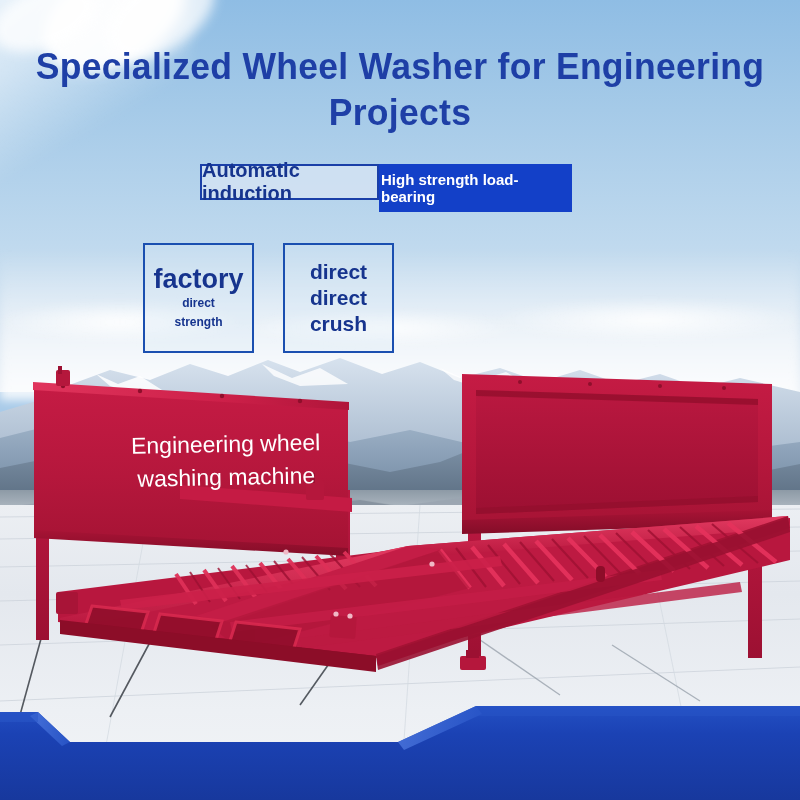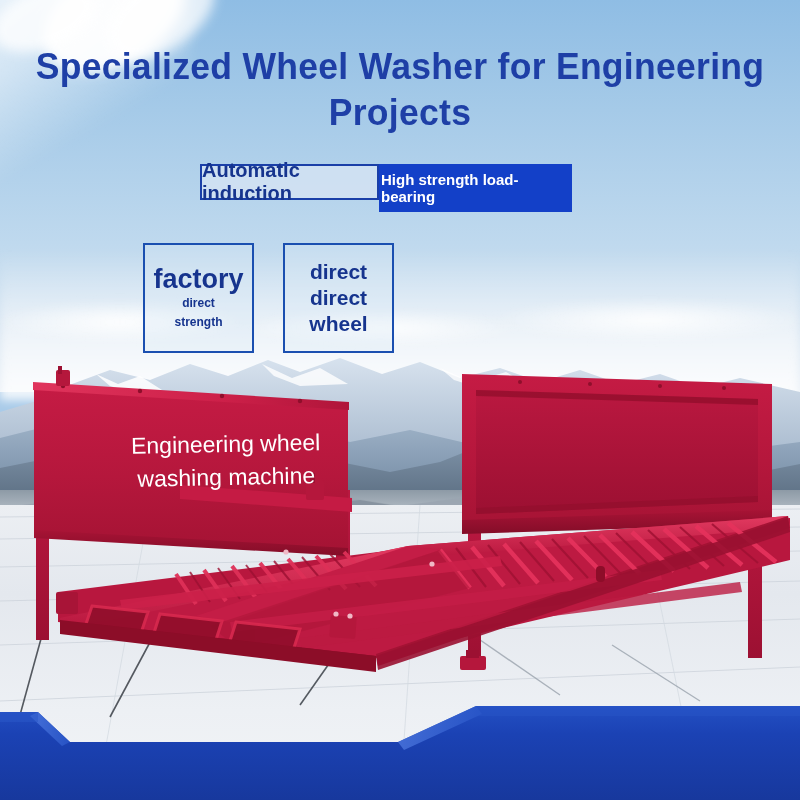--- a/index.html
+++ b/index.html
@@ -387,21 +387,21 @@
       <span class="big">factory</span>
       <span class="sml">direct</span>
       <span class="sml">strength</span>
     </div>
 
 
 
     <div class="feat">
       <span class="med">direct</span>
       <span class="med">direct</span>
-      <span class="med">wheel</span>
+      <span class="med">crush</span>
     </div>
 
   </div>
 
   <div class="panel-text">
     <div>Engineering wheel</div>
     <div>washing machine</div>
   </div>
 
   <div class="banner">

